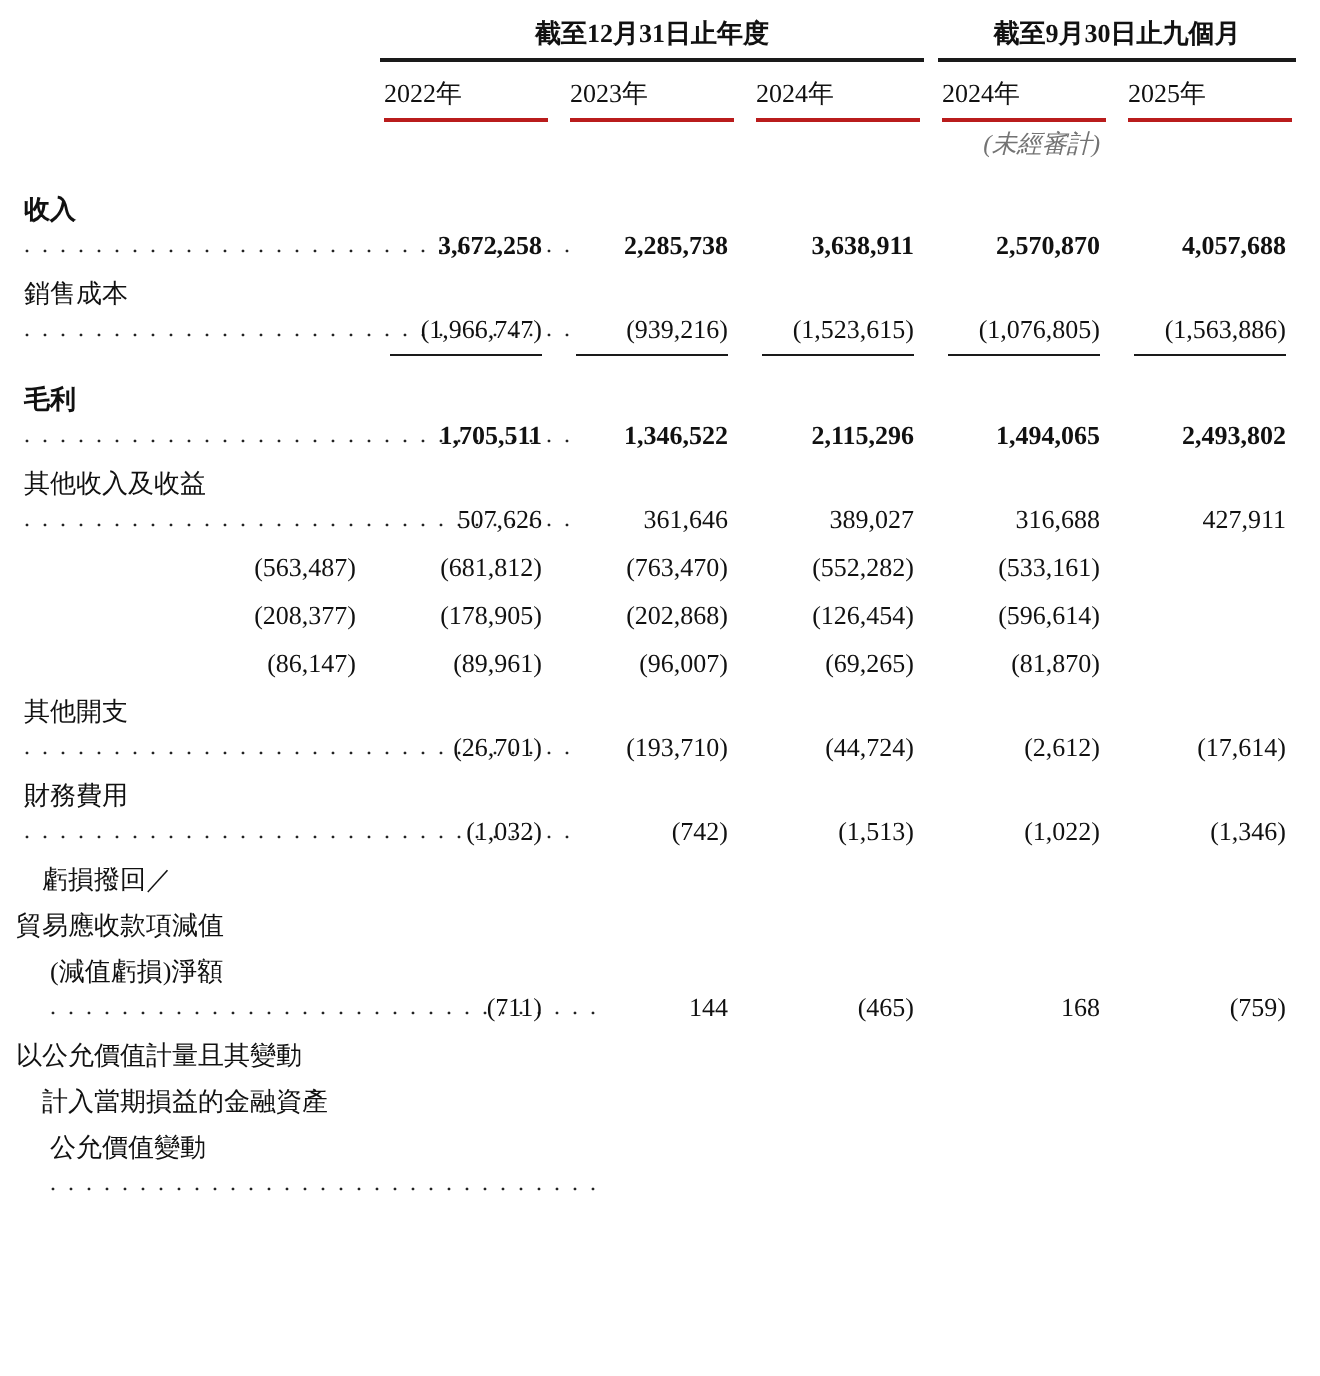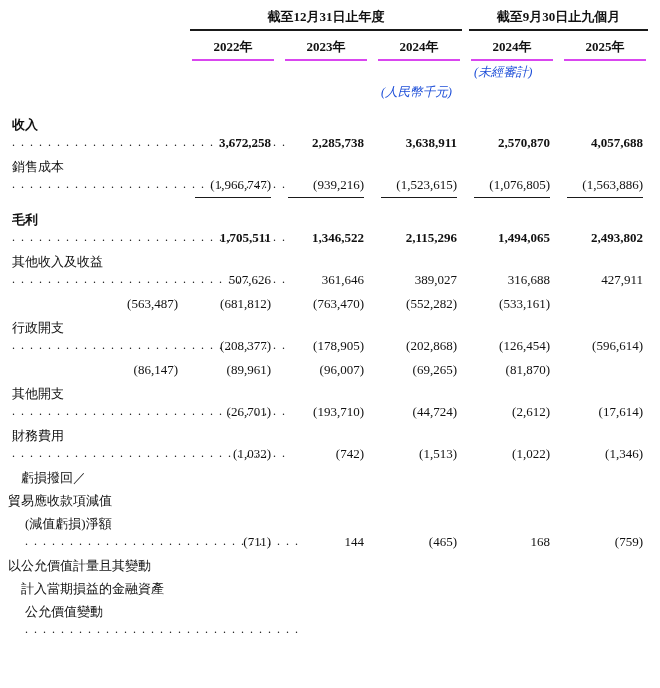--- a/index.html
+++ b/index.html
@@ -31,33 +31,32 @@
     border-bottom: 2px solid #1a1a1a;
     padding-bottom: 4px;
     margin-left: -5px;
     margin-right: -5px;
   }
   .h-span-annual { grid-column: 2 / span 3; }
   .h-span-interim { grid-column: 5 / span 2; }
 
   .hdr-years { margin-top: 7px; margin-bottom: 3px; }
   .h-year {
-    text-align: center;
-    font-weight: bold;
-    border-bottom: 2px solid #d946ef;
+    font-weight: normal;
+    border-bottom: 2px solid #b91c1c;
     padding-bottom: 4px;
     margin-left: -3px;
     margin-right: -3px;
   }
   .hdr-note { margin-bottom: 3px; margin-top: 2px; }
   .note {
-    text-align: left;
+    text-align: right;
     font-style: italic;
     font-size: 12.5px;
-    color: #1d4ed8;
+    color: #737373;
   }
   .note-unaudited { grid-column: 5; }
   .note-currency { grid-column: 4; }
   .hdr-spacer { height: 12px; }
 
   
   .label { grid-column: 1; }
   .lab-line { display: flex; align-items: baseline; flex-direction: column; }
   .lab-line + .lab-line { margin-top: 6px; }
   .lab-line.indent { padding-left: 13px; }
@@ -100,23 +99,20 @@
     <div class="h-year">2023年</div>
     <div class="h-year">2024年</div>
     <div class="h-year">2024年</div>
     <div class="h-year">2025年</div>
   </div>
 
   <div class="row hdr-note">
     <div class="note note-unaudited">(未經審計)</div>
   </div>
 
-  <div class="row hdr-note">
-    <div class="note note-currency">(人民幣千元)</div>
-  </div>
 
   <div class="hdr-spacer"></div>
 
   <div id="table-body">
       <div class="row bold">
         <div class="label">
           <div class="lab-line">
             <span>收入</span>
             <span class="dots"></span>
           </div>
@@ -167,26 +163,20 @@
         <div class="val">427,911</div>
       </div>
       <div class="row">
         <div class="val">(563,487)</div>
         <div class="val">(681,812)</div>
         <div class="val">(763,470)</div>
         <div class="val">(552,282)</div>
         <div class="val">(533,161)</div>
       </div>
       <div class="row">
-        <div class="label">
-          <div class="lab-line">
-            <span>行政開支</span>
-            <span class="dots"></span>
-          </div>
-        </div>
         <div class="val">(208,377)</div>
         <div class="val">(178,905)</div>
         <div class="val">(202,868)</div>
         <div class="val">(126,454)</div>
         <div class="val">(596,614)</div>
       </div>
       <div class="row">
         <div class="val">(86,147)</div>
         <div class="val">(89,961)</div>
         <div class="val">(96,007)</div>

